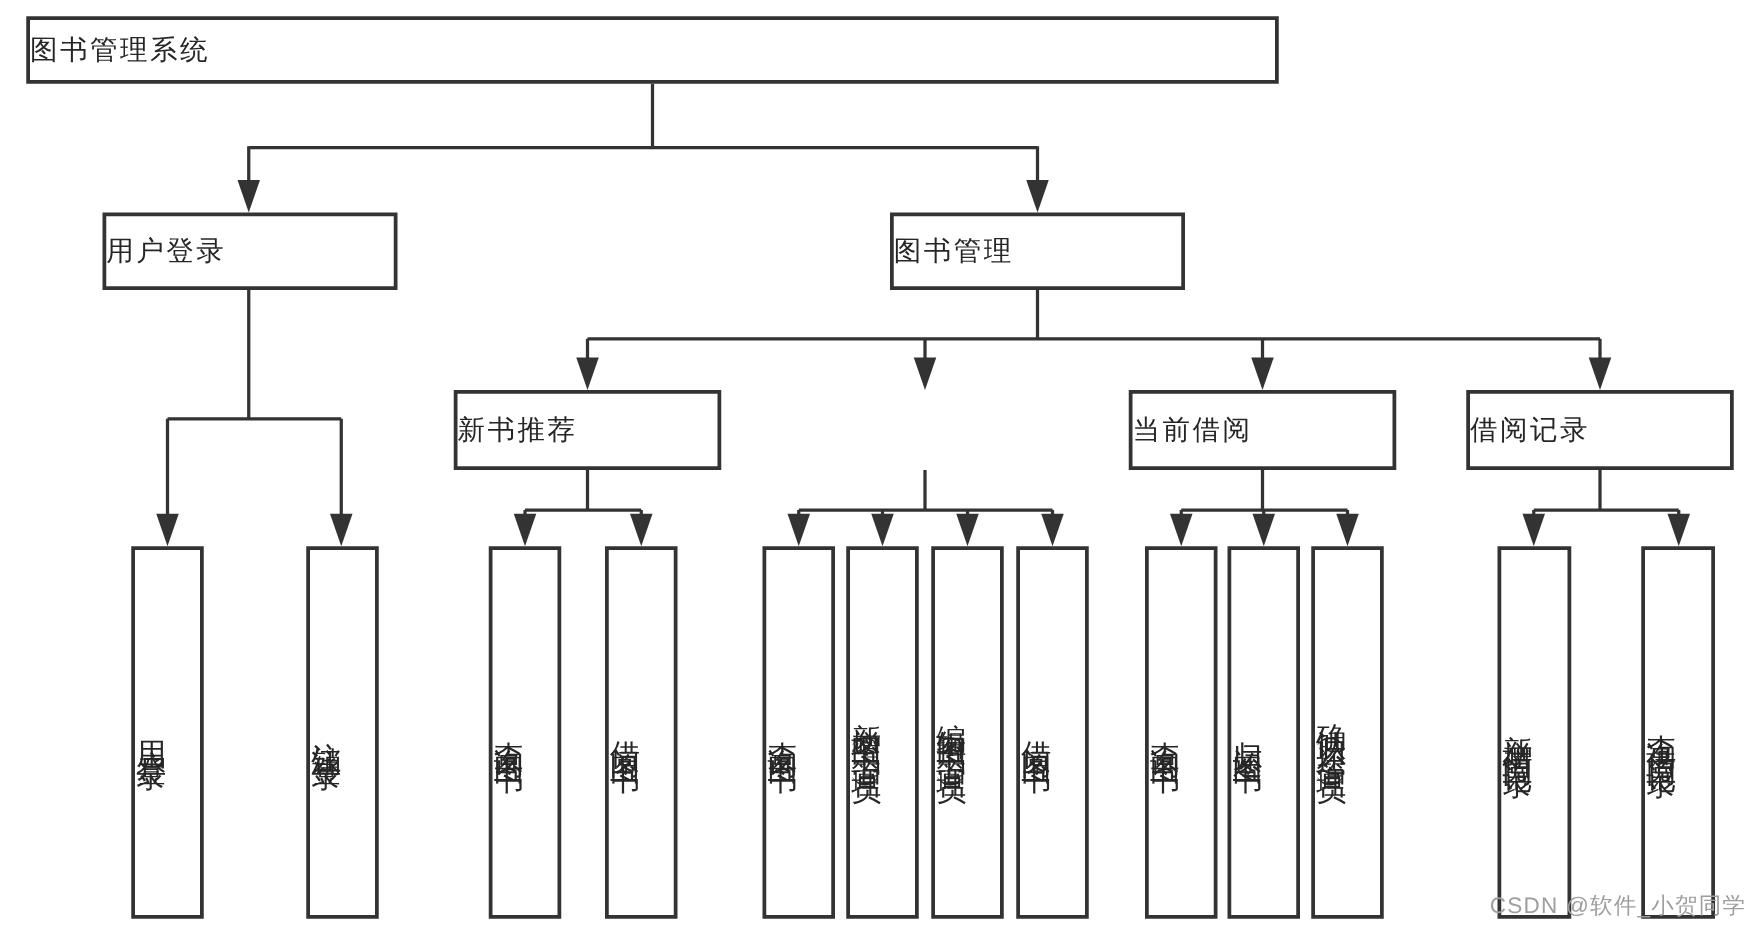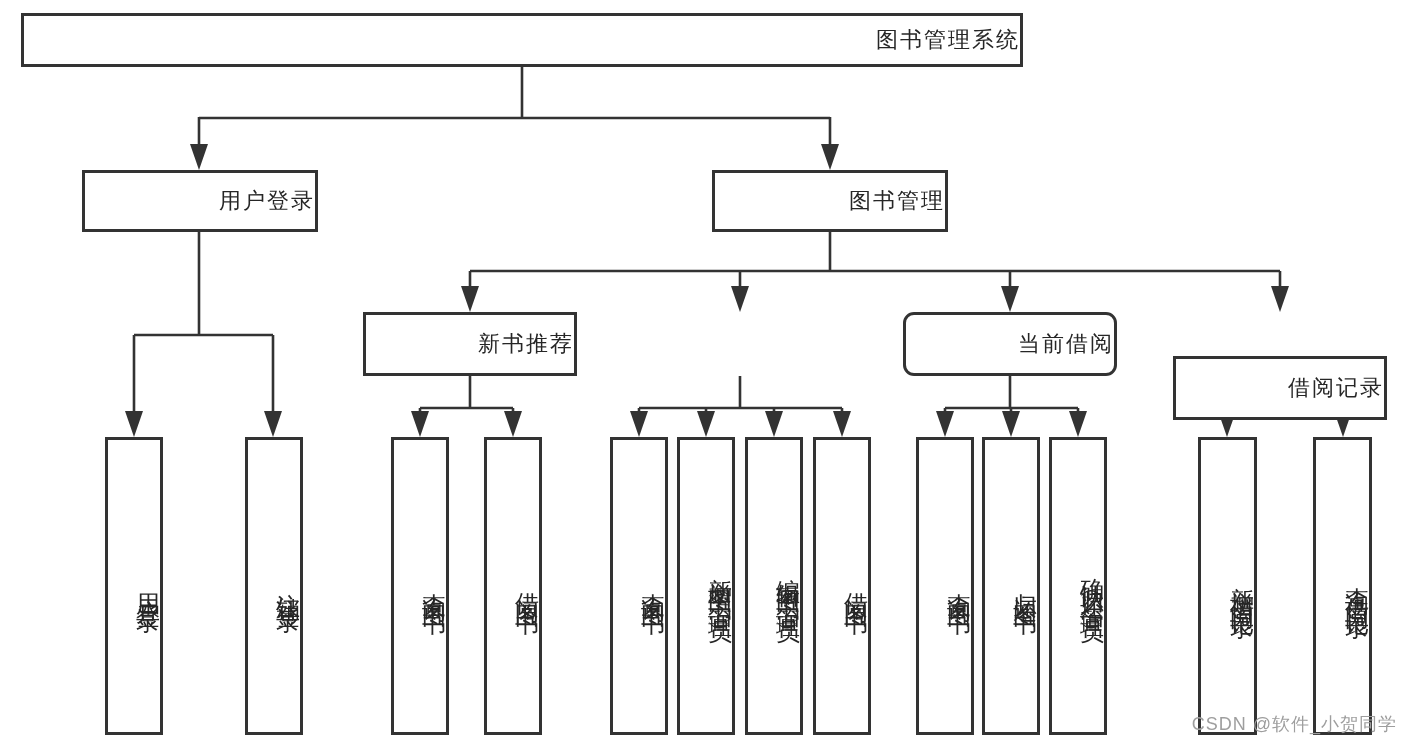--- a/index.html
+++ b/index.html
@@ -17,21 +17,21 @@
     width: 1405px; height: 747px;
   }
   .node {
     position: absolute;
     box-sizing: border-box;
     background: #ffffff;
     border: 3px solid #333333;
     color: #262626;
     display: flex;
     align-items: center;
-    justify-content: flex-end;
+    justify-content: flex-start;
     text-align: center;
   }
   .hbox {
     font-size: 22px;
     letter-spacing: 2px;
     white-space: nowrap;
   }
   .vbox span {
     writing-mode: vertical-rl;
     text-orientation: mixed;
@@ -39,22 +39,22 @@
     letter-spacing: 6px;
     line-height: 1;
     white-space: nowrap;
   }
   
   .n-root          { left: 21px;   top: 13px;  width: 1002px; height: 54px; }
   .n-user-login    { left: 82px;   top: 170px; width: 236px;  height: 62px; }
   .n-book-mgmt     { left: 712px;  top: 170px; width: 236px;  height: 62px; }
   .n-new-book      { left: 363px;  top: 312px; width: 214px;  height: 64px; }
   .n-book-borrow   { left: 633px;  top: 312px; width: 214px;  height: 64px; }
-  .n-cur-borrow    { left: 903px;  top: 312px; width: 214px;  height: 64px; border-radius: 11px; }
-  .n-borrow-rec    { left: 1173px; top: 312px; width: 214px;  height: 64px; margin-top: 44px; }
+  .n-cur-borrow    { left: 903px;  top: 312px; width: 214px;  height: 64px; }
+  .n-borrow-rec    { left: 1173px; top: 312px; width: 214px;  height: 64px; }
   .lf { top: 437px; height: 298px; width: 58px; }
   .lf0  { left: 105px; }
   .lf1  { left: 245px; }
   .lf2  { left: 391px; }
   .lf3  { left: 484px; }
   .lf4  { left: 610px; }
   .lf5  { left: 677px; }
   .lf6  { left: 745px; }
   .lf7  { left: 813px; }
   .lf8  { left: 916px; }

